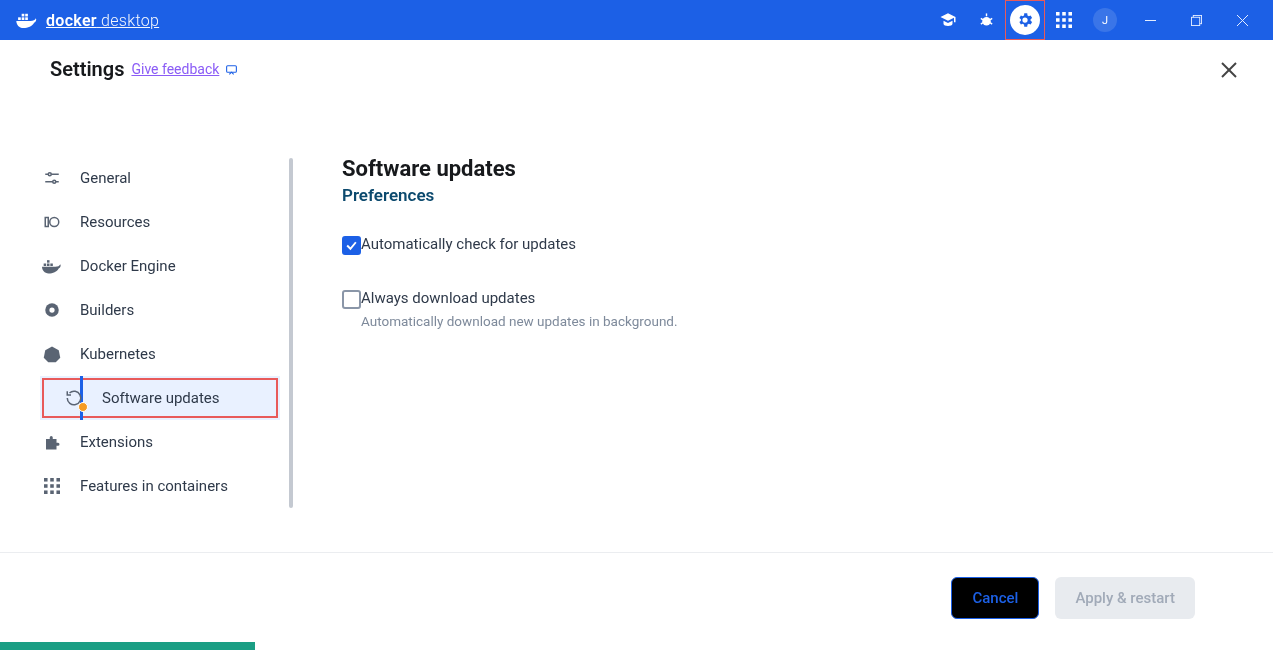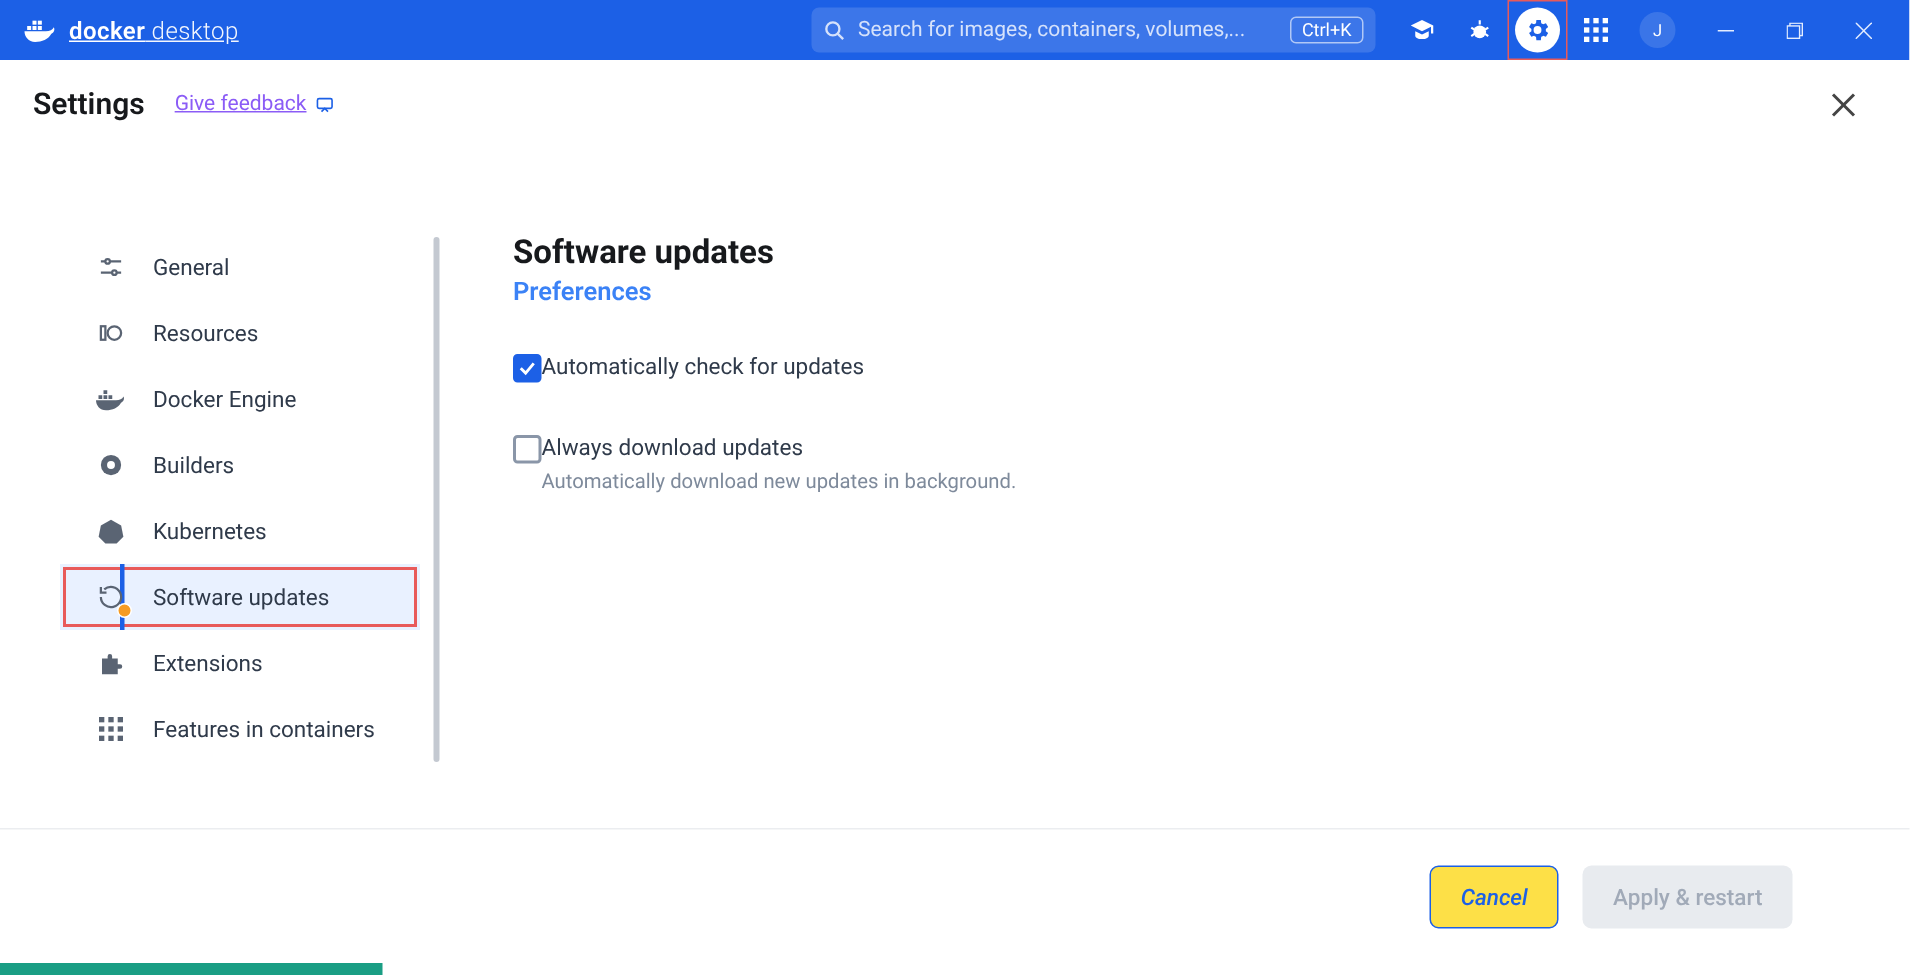--- a/index.html
+++ b/index.html
@@ -64,22 +64,23 @@
     background:#3a75e8;
     display:flex; align-items:center; justify-content:center;
     font-size:11px;
   }
   .win-btn { width:46px; height:40px; display:flex; align-items:center; justify-content:center; color:#e4edff;}
   
   .header {
     height: 58px;
     display:flex; align-items:center;
     padding:0 22px;
-    gap:20px;
+    gap:7px;
     position:relative;
+    margin-left:28px;
   }
   .header .title { font-size:20px; font-weight:600; color:#17191c; }
   .feedback-link { color:#8b5cf6; font-size:14px; text-decoration:underline; display:flex; align-items:center; gap:6px; }
   .close-settings {
     position:absolute; right:28px; top:14px;
     width:32px; height:32px;
     display:flex; align-items:center; justify-content:center;
     color:#444;
   }
   
@@ -93,21 +94,21 @@
     padding: 58px 0 0 0;
     position:relative;
   }
   .sb-scroll {
     position:absolute; right:0; top:60px; width:4px; height:350px;
     background:#c4c9d1; border-radius:2px;
   }
   .sb-item {
     height:44px;
     display:flex; align-items:center;
-    padding-left:64px;
+    padding-left:42px;
     gap:18px;
     color:#2f3a4a;
     font-size:15px;
     position:relative;
   }
   .sb-item.selected {
     background:#e9f1ff;
   }
   .sb-item.selected::before {
     content:""; position:absolute; left:40px; top:0; bottom:0; width:3px; background:#1c60e6;
@@ -122,21 +123,21 @@
     width:10px; height:10px; border-radius:50%;
     background:#f59b23; border:1.5px solid #fff;
   }
   .sb-item.highlight-box .update-badge { left:38px; }
   
   .main {
     flex:1;
     padding:58px 0 0 49px;
   }
   .main h1 { font-size:22px; font-weight:700; color:#17191c; }
-  .main h2 { font-size:17px; font-weight:600; color:#3b82f6; margin-top:4px; }
+  .main h2 { font-size:17px; font-weight:600; color:#0c4a6e; margin-top:4px; }
   .option-row { display:flex; align-items:flex-start; margin-top:30px; }
   .option-row.second { margin-top:34px; }
   .checkbox {
     width:19px; height:19px; border:2px solid #1c60e6; border-radius:3px;
     display:flex; align-items:center; justify-content:center;
     flex-shrink:0; margin-top:1px;
   }
   .checkbox.checked { background:#1c60e6; }
   .checkbox.unchecked { border-color:#8a96a8; }
   .opt-label { font-size:15px; color:#2f3a4a; }
@@ -150,21 +151,21 @@
     padding-right:78px;
     gap:16px;
     background:#fff;
   }
   .btn {
     height:42px; padding:0 20px;
     border-radius:6px;
     font-size:15px; font-weight:500;
     display:flex; align-items:center; justify-content:center;
   }
-  .btn-outline { border:1.5px solid #1c60e6; color:#1c60e6; background:#fde047;font-style:italic; }
+  .btn-outline { border:1.5px solid #1c60e6; color:#1c60e6; background:#000000; }
   .btn-disabled { background:#e8ebef; color:#a1aab8; }
   .bottom-bar {
     position:absolute; left:0; bottom:0; height:8px; width:255px;
     background:#1a9e84;
   }
   svg { display:block; }
 </style>
 </head>
 <body>
 
@@ -178,30 +179,20 @@
             <rect x="10" y="6" width="3" height="3"></rect>
             <rect x="6" y="2" width="3" height="3"></rect>
             <rect x="10" y="2" width="3" height="3"></rect>
             <path d="M0 10 h16 c3 0 5 -1 6 -3 c1 2 0 4 -2 5 c-2 4 -7 6 -12 6 C3 18 0 14 0 10z"></path>
           </g>
         </svg>
     </span>
     <span class="logo-text"><span class="bold">docker</span><span class="thin"> desktop</span></span>
   </div>
 
-  <div class="searchbar">
-    <span>
-      <svg width="15" height="15" viewBox="0 0 24 24" fill="none" stroke="#d6e2fb" stroke-width="2.5">
-          <circle cx="10" cy="10" r="7"></circle>
-          <line x1="21" y1="21" x2="15" y2="15"></line>
-        </svg>
-    </span>
-    <span class="placeholder">Search for images, containers, volumes,...</span>
-    <span class="shortcut-chip">Ctrl+K</span>
-  </div>
 
   <div class="titlebar-icons">
     <div class="tb-btn">
       <svg width="18" height="18" viewBox="0 0 24 24" fill="#fff">
           <path d="M12 3 L2 8 l10 5 l8-4 v6 h2 V8z M6 13 v4 c0 2 3 3 6 3 s6-1 6-3 v-4 l-6 3z"></path>
         </svg>
     </div>
     <div class="tb-btn">
       <svg width="17" height="17" viewBox="0 0 24 24" fill="#fff">
           <circle cx="12" cy="13" r="6"></circle>

